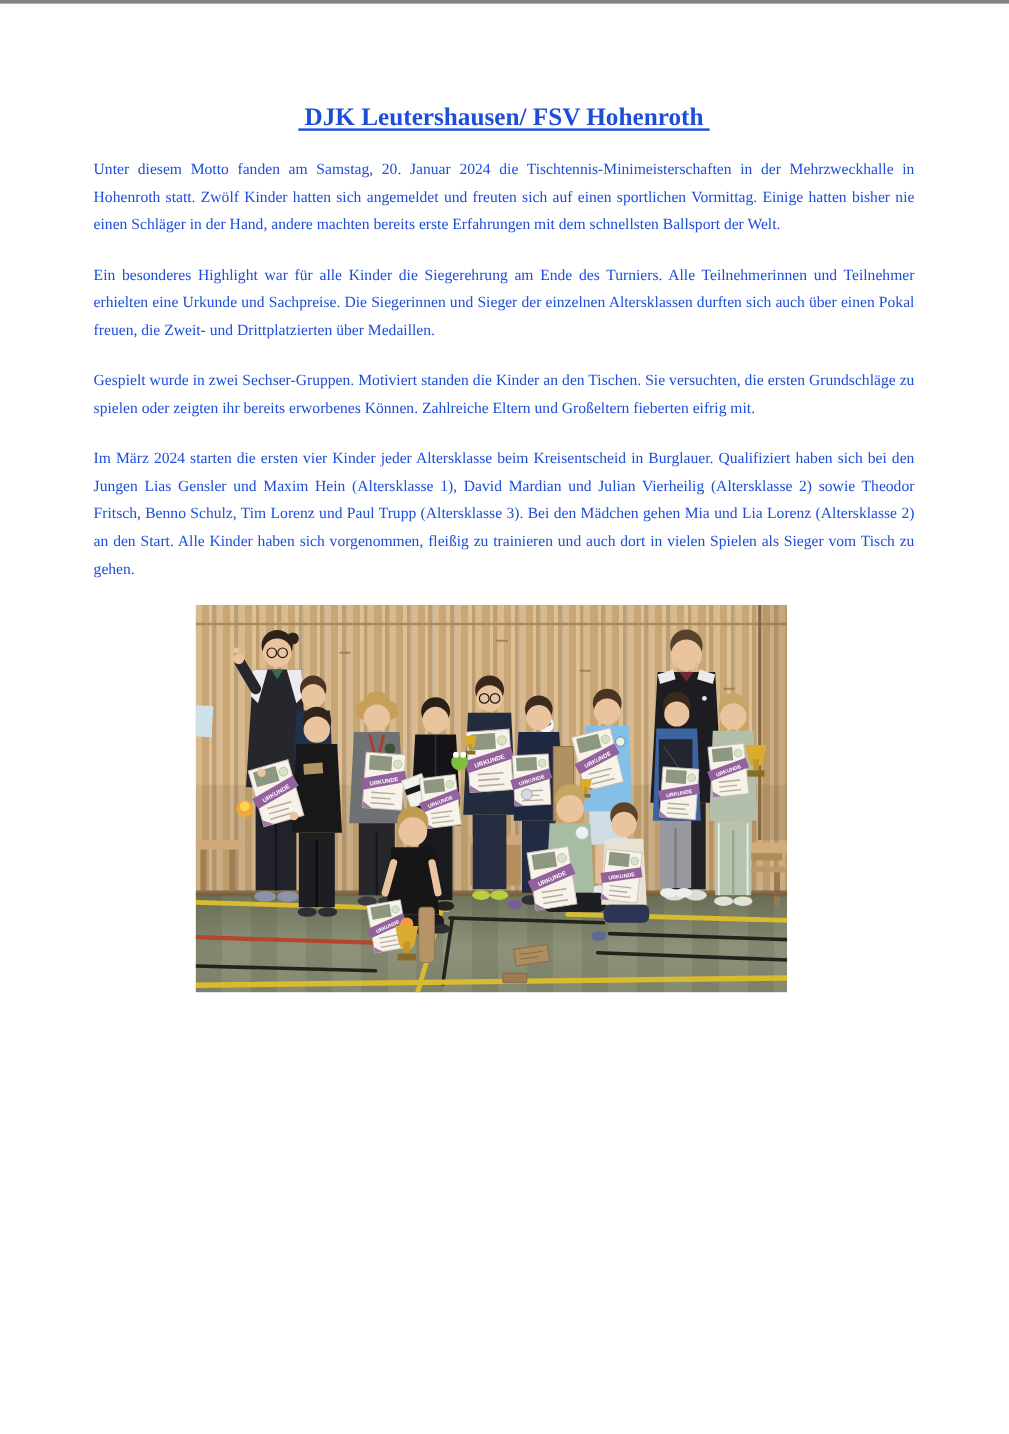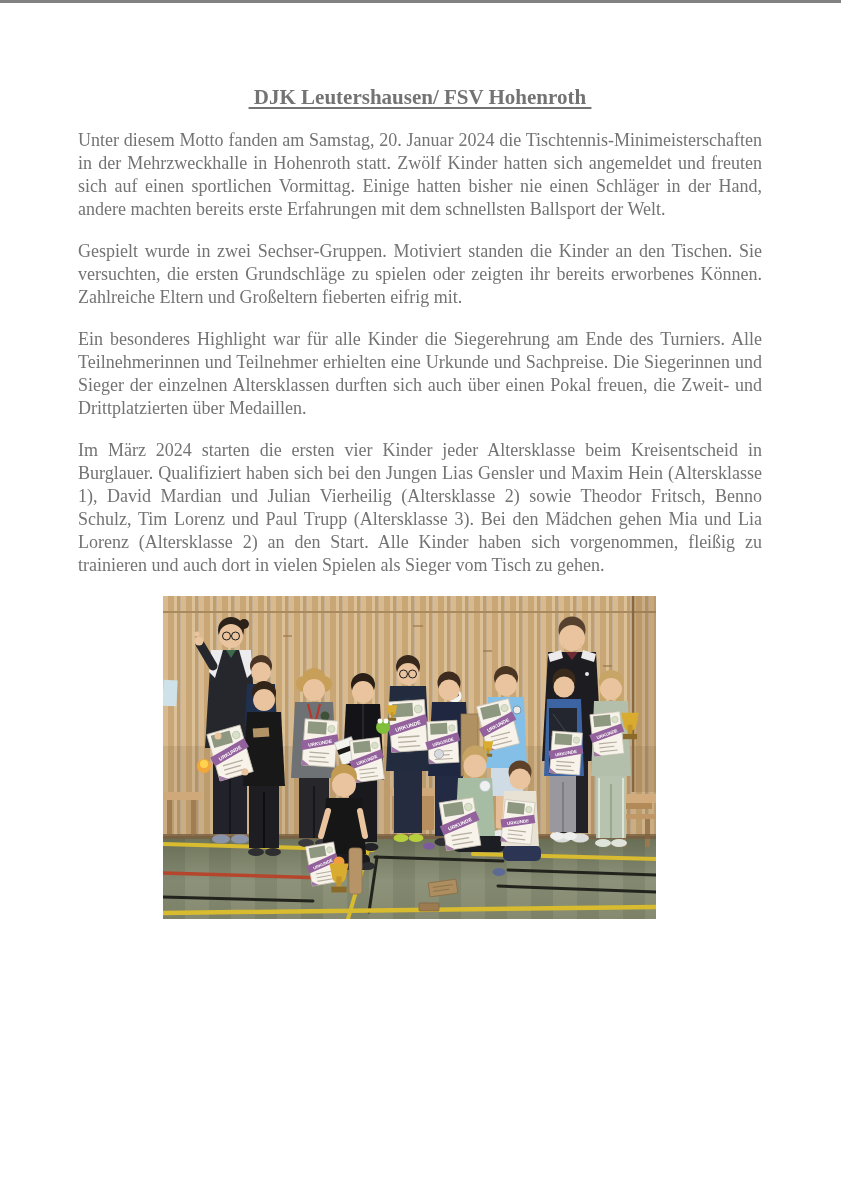--- a/index.html
+++ b/index.html
@@ -1,36 +1,36 @@
 <!DOCTYPE html>
 <html><head>
 <meta charset="utf-8">
 <style>
   html,body { margin:0; padding:0; background:#ffffff; }
   .page {
     position:relative;
     width:841px; height:1129px;
     background:#ffffff;
     font-family:"Liberation Serif", serif;
-    color:#737373;
+    color:#1d4ed8;
     overflow:hidden;
   }
   .rule { position:absolute; left:0; width:841px; background:#828282; }
   .rule.top { top:0; height:3px; }
   .rule.bottom { top:1186px; height:3px; }
   .content { position:absolute; left:78px; top:0; width:684px; }
   .title { margin:84px 0 18px 0; font-size:21px; font-weight:bold; text-align:center; line-height:27px; }
   .title-line {
     display:block; white-space:pre;
     text-decoration:underline;
     text-decoration-thickness:2px;
     text-underline-offset:3px;
   }
   .content p.body-par {
-    font-size:18px; line-height:23px;
+    font-size:13px; line-height:23px;
     text-align:justify; margin:0 0 19px 0;
   }
   .photo {
     position:relative; display:block;
     width:493px; height:323px;
     margin:8px 0 0 85px; padding:0;
     overflow:hidden;
   }
   .ph-wall {
     position:absolute; left:0; top:0; width:493px; height:242px;
@@ -56,22 +56,22 @@
 
 <div class="page">
   <div class="rule top"></div>
 
   <div class="content">
     <h1 class="title">
       <span class="title-line">&nbsp;DJK Leutershausen/ FSV Hohenroth&nbsp;</span>
     </h1>
 
     <p class="body-par">Unter diesem Motto fanden am Samstag, 20. Januar 2024 die Tischtennis-Minimeisterschaften in der Mehrzweckhalle in Hohenroth statt. Zwölf Kinder hatten sich angemeldet und freuten sich auf einen sportlichen Vormittag. Einige hatten bisher nie einen Schläger in der Hand, andere machten bereits erste Erfahrungen mit dem schnellsten Ballsport der Welt.</p>
+    <p class="body-par">Ein besonderes Highlight war für alle Kinder die Siegerehrung am Ende des Turniers. Alle Teilnehmerinnen und Teilnehmer erhielten eine Urkunde und Sachpreise. Die Siegerinnen und Sieger der einzelnen Altersklassen durften sich auch über einen Pokal freuen, die Zweit- und Drittplatzierten über Medaillen.</p>
     <p class="body-par">Gespielt wurde in zwei Sechser-Gruppen. Motiviert standen die Kinder an den Tischen. Sie versuchten, die ersten Grundschläge zu spielen oder zeigten ihr bereits erworbenes Können. Zahlreiche Eltern und Großeltern fieberten eifrig mit.</p>
-    <p class="body-par">Ein besonderes Highlight war für alle Kinder die Siegerehrung am Ende des Turniers. Alle Teilnehmerinnen und Teilnehmer erhielten eine Urkunde und Sachpreise. Die Siegerinnen und Sieger der einzelnen Altersklassen durften sich auch über einen Pokal freuen, die Zweit- und Drittplatzierten über Medaillen.</p>
     <p class="body-par">Im März 2024 starten die ersten vier Kinder jeder Altersklasse beim Kreisentscheid in Burglauer. Qualifiziert haben sich bei den Jungen Lias Gensler und Maxim Hein (Altersklasse 1), David Mardian und Julian Vierheilig (Altersklasse 2) sowie Theodor Fritsch, Benno Schulz, Tim Lorenz und Paul Trupp (Altersklasse 3). Bei den Mädchen gehen Mia und Lia Lorenz (Altersklasse 2) an den Start. Alle Kinder haben sich vorgenommen, fleißig zu trainieren und auch dort in vielen Spielen als Sieger vom Tisch zu gehen.</p>
 
     <figure class="photo">
       <div class="ph-wall"></div>
       <div class="ph-floor"></div>
       <svg class="ph-scene" width="493" height="323" viewBox="0 0 493 323">
         <defs>
           <g id="cert">
             <rect x="-15" y="-21" width="30" height="42" fill="#f7f3ea" stroke="#c8c0b2" stroke-width="0.7"></rect>
             <rect x="-12" y="-19" width="17" height="11" fill="#8e977f"></rect>

